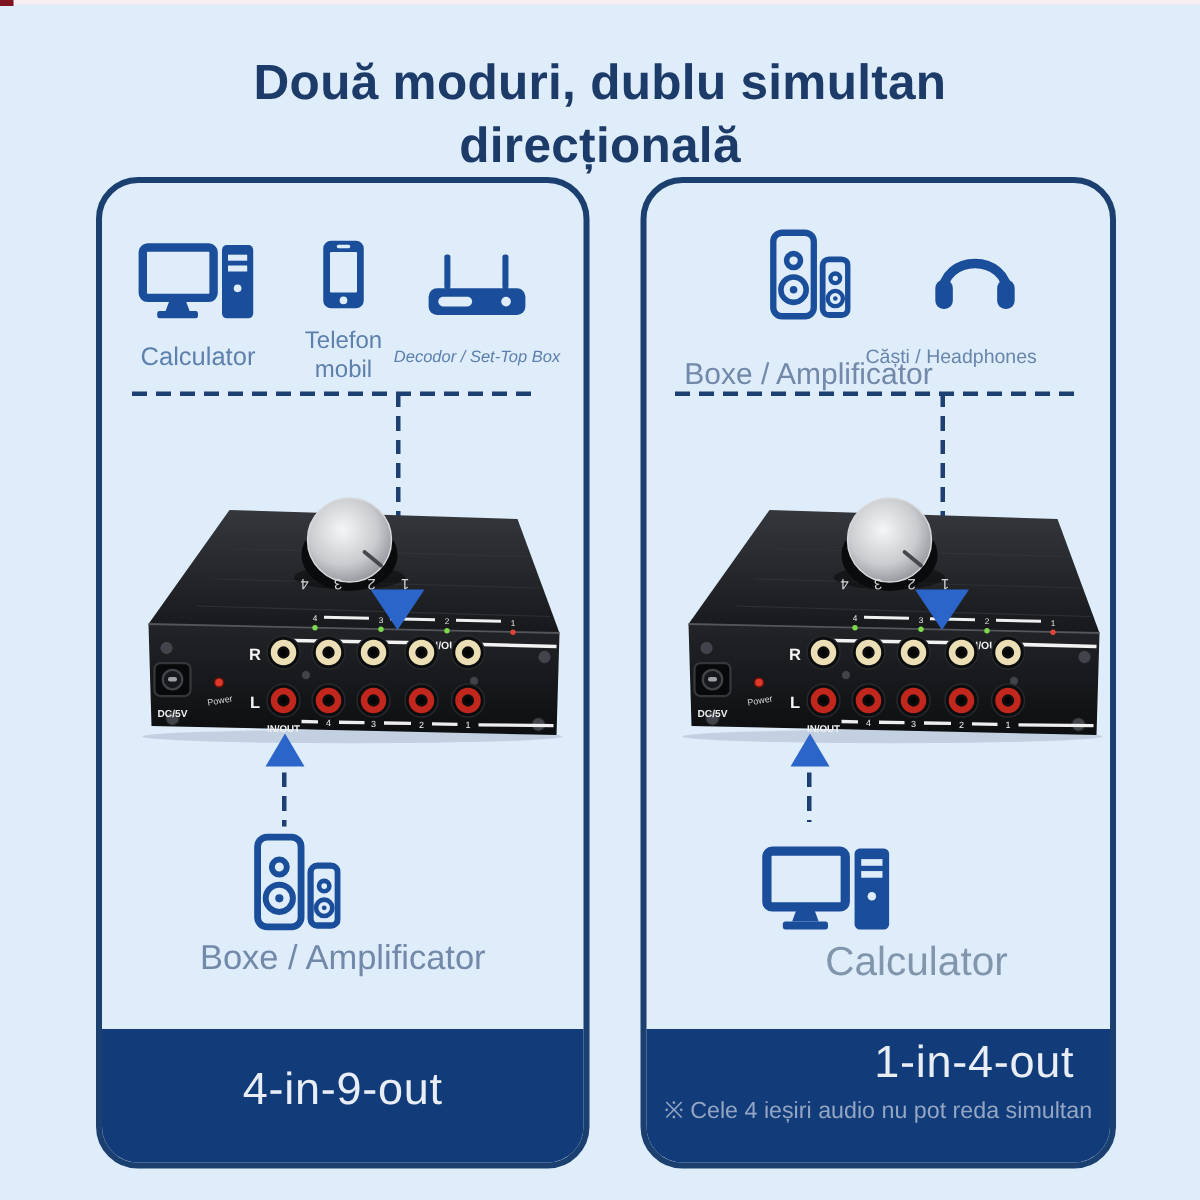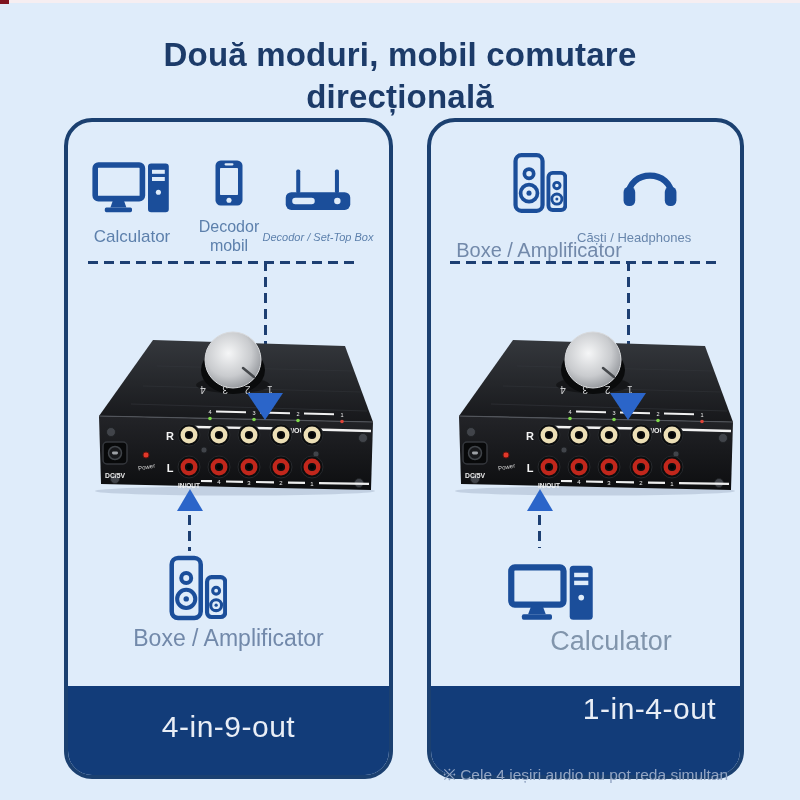--- a/index.html
+++ b/index.html
@@ -47,24 +47,24 @@
   .dest-label{color:#7289aa;text-align:center;}
   .panel-left .dest-label{left:0;width:100%;top:503px;font-size:23px;}
   .panel-right .dest-label{left:50px;width:260px;top:504px;font-size:27px;color:#8195ac;}
 
   .mode-bar{
     position:absolute;left:0;right:0;bottom:0;height:89px;
     background:#123c79;border-radius:0 0 24px 24px;
     display:flex;flex-direction:column;align-items:center;box-sizing:border-box;
   }
   .panel-left .mode-bar{padding-top:24px;}
-  .panel-right .mode-bar{padding-top:6px;gap:24px;}
+  .panel-right .mode-bar{padding-top:6px;}
   .mode-label{color:#e9eef6;font-size:30px;font-weight:500;letter-spacing:.5px;line-height:1.15;}
   .panel-right .mode-label{transform:translateX(64px);}
-  .mode-note{color:#93a5c3;font-size:15.5px;line-height:1.25;text-align:center;width:292px;margin-top:14px;}
+  .mode-note{color:#93a5c3;font-size:15.5px;line-height:1.25;text-align:center;width:292px;margin-top:4px;}
 
   .icon-blue{color:#1b4e9a;}
 </style>
 </head>
 <body>
 
 <svg width="0" height="0" style="position:absolute" aria-hidden="true">
   <defs>
     <linearGradient id="gTop" x1="0" y1="0" x2="0" y2="1">
       <stop offset="0" stop-color="#34373c"></stop>
@@ -79,21 +79,21 @@
         <stop offset="0.55" stop-color="#c9cbce"></stop>
       <stop offset="0.85" stop-color="#96999e"></stop>
         <stop offset="1" stop-color="#6f7276"></stop>
     </radialGradient>
   </defs>
 </svg>
 
 <div class="top-strip"></div>
 <div class="corner-dot"></div>
 
-<h1 class="page-title"><span>Două moduri, mobil comutare</span><br><span>direcțională</span></h1>
+<h1 class="page-title"><span>Două moduri, dublu simultan</span><br><span>direcțională</span></h1>
 
 <section class="panel panel-left">
 
   <div class="src" style="left:18px;top:39px;width:92px">
     <svg class="icon-blue" width="84" height="56" viewBox="0 0 100 70">
       <rect x="4" y="5" width="59" height="42" rx="4" fill="none" stroke="#1b4e9a" stroke-width="7"></rect>
       <polygon points="27,47 39,47 43,58 23,58" fill="#1b4e9a"></polygon>
       <rect x="16" y="58" width="34" height="6" rx="2" fill="#1b4e9a"></rect>
       <rect x="70" y="3" width="26" height="61" rx="4" fill="#1b4e9a"></rect>
       <rect x="75" y="11" width="16" height="5" fill="#dfecfa"></rect>
@@ -103,21 +103,21 @@
     <div class="lbl lbl-calc">Calculator</div>
   </div>
 
   <div class="src" style="left:121px;top:36px;width:80px">
     <svg width="30" height="50" viewBox="0 0 40 64">
       <rect x="2" y="2" width="36" height="60" rx="7" fill="#1b4e9a"></rect>
       <rect x="8" y="12" width="24" height="36" rx="1" fill="#dfecfa"></rect>
       <circle cx="20" cy="55" r="3.4" fill="#dfecfa"></circle>
       <rect x="14" y="5.6" width="12" height="3" rx="1.5" fill="#dfecfa"></rect>
     </svg>
-    <div class="lbl lbl-phone">Decodor mobil</div>
+    <div class="lbl lbl-phone">Telefon mobil</div>
   </div>
 
   <div class="src" style="left:193px;top:46px;width:114px">
     <svg width="72" height="50" viewBox="0 0 84 62">
       <rect x="15" y="2" width="5" height="29" rx="2" fill="#1b4e9a"></rect>
       <rect x="63" y="2" width="5" height="29" rx="2" fill="#1b4e9a"></rect>
       <rect x="2" y="30" width="80" height="22" rx="7" fill="#1b4e9a"></rect>
       <rect x="10" y="37" width="28" height="8" rx="4" fill="#dfecfa"></rect>
       <circle cx="66" cy="41" r="4" fill="#dfecfa"></circle>
     </svg>

